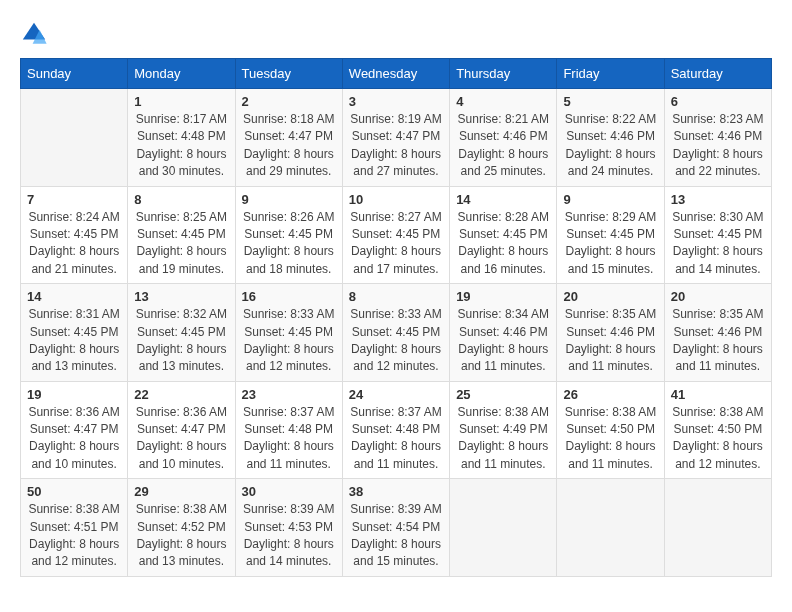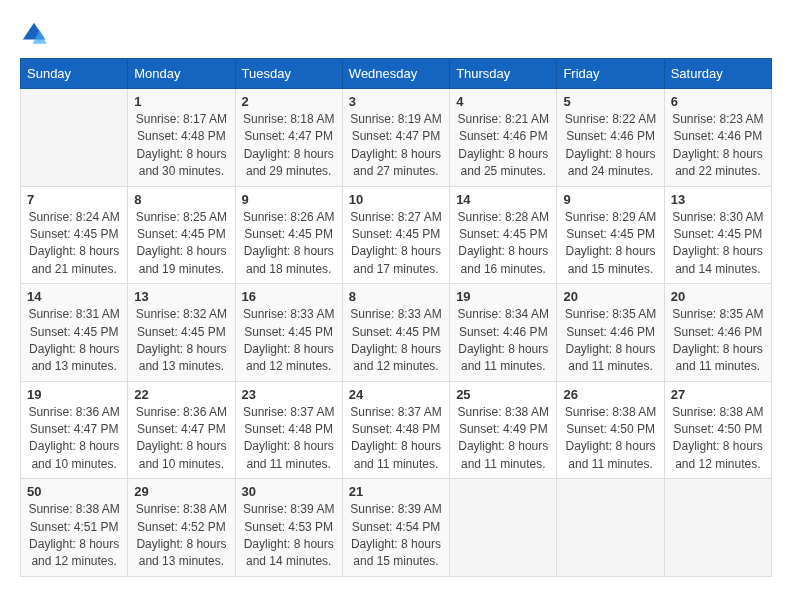--- a/index.html
+++ b/index.html
@@ -229,39 +229,39 @@
         </td>
         <td>
           <span class="day-num">25</span>
           <div class="cell-info">Sunrise: 8:38 AM<br>Sunset: 4:49 PM<br>Daylight: 8 hours<br>and 11 minutes.</div>
         </td>
         <td>
           <span class="day-num">26</span>
           <div class="cell-info">Sunrise: 8:38 AM<br>Sunset: 4:50 PM<br>Daylight: 8 hours<br>and 11 minutes.</div>
         </td>
         <td>
-          <span class="day-num">27</span>
+          <span class="day-num">41</span>
           <div class="cell-info">Sunrise: 8:38 AM<br>Sunset: 4:50 PM<br>Daylight: 8 hours<br>and 12 minutes.</div>
         </td>
       </tr>
       <tr>
         <td>
           <span class="day-num">50</span>
           <div class="cell-info">Sunrise: 8:38 AM<br>Sunset: 4:51 PM<br>Daylight: 8 hours<br>and 12 minutes.</div>
         </td>
         <td>
           <span class="day-num">29</span>
           <div class="cell-info">Sunrise: 8:38 AM<br>Sunset: 4:52 PM<br>Daylight: 8 hours<br>and 13 minutes.</div>
         </td>
         <td>
           <span class="day-num">30</span>
           <div class="cell-info">Sunrise: 8:39 AM<br>Sunset: 4:53 PM<br>Daylight: 8 hours<br>and 14 minutes.</div>
         </td>
         <td>
-          <span class="day-num">21</span>
+          <span class="day-num">38</span>
           <div class="cell-info">Sunrise: 8:39 AM<br>Sunset: 4:54 PM<br>Daylight: 8 hours<br>and 15 minutes.</div>
         </td>
         <td class="empty-cell"></td>
         <td class="empty-cell"></td>
         <td class="empty-cell"></td>
       </tr>
     </tbody>
 </table>
 
 </body></html>

